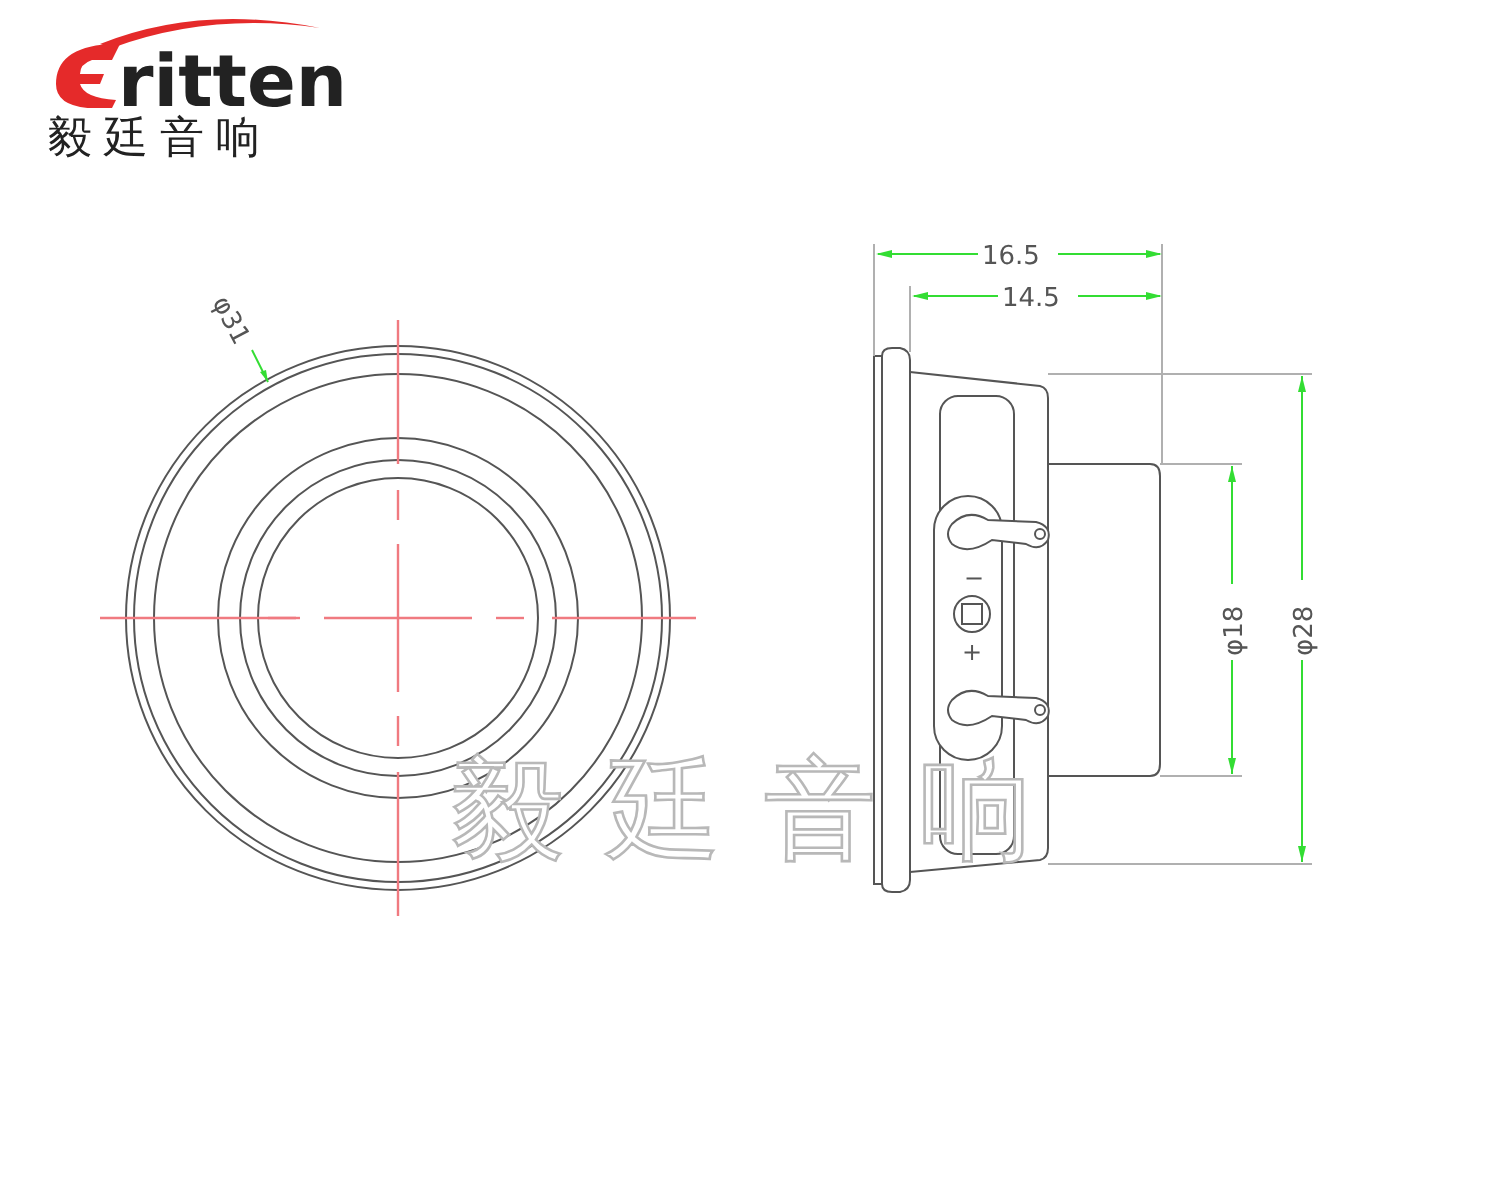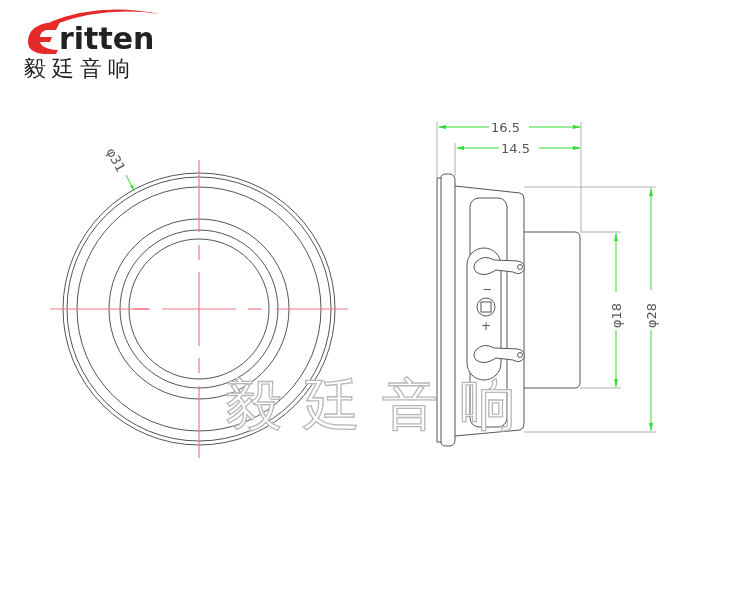--- a/index.html
+++ b/index.html
@@ -1,18 +1,18 @@
 <!DOCTYPE html>
 <html><head>
 <meta charset="utf-8">
 <style>
   html, body { margin: 0; padding: 0; background: #ffffff; }
   body { width: 750px; height: 600px; position: relative; overflow: hidden; font-family: "DejaVu Sans", sans-serif; }
   .logo { position: absolute; left: 20px; top: 4px; width: 150px; height: 80px; }
-  .logo-word { position: absolute; left: 39px; top: 17px; font-family: "DejaVu Sans", sans-serif; font-weight: bold; font-size: 30px; color: #222; letter-spacing: 0px; }
+  .logo-word { position: absolute; left: 39px; top: 17px; font-family: "DejaVu Sans", sans-serif; font-weight: bold; font-size: 36px; color: #222; letter-spacing: 0px; }
   .logo-cn { position: absolute; left: 4px; top: 50px; font-family: "DejaVu Sans", sans-serif; font-size: 22px; color: #222; letter-spacing: 6px; }
   svg.drawing { position: absolute; left: 0; top: 0; }
   .dim-text { font-family: "DejaVu Sans", sans-serif; font-size: 13px; fill: #555; }
   .wm-text { font-family: "DejaVu Serif", serif; font-size: 56px; fill: #fff; stroke: #b8b8b8; stroke-width: 1.3px; letter-spacing: 22px; }
 </style>
 </head>
 <body>
 
 <div class="logo">
   <svg width="150" height="50" style="position:absolute;left:0;top:0">

